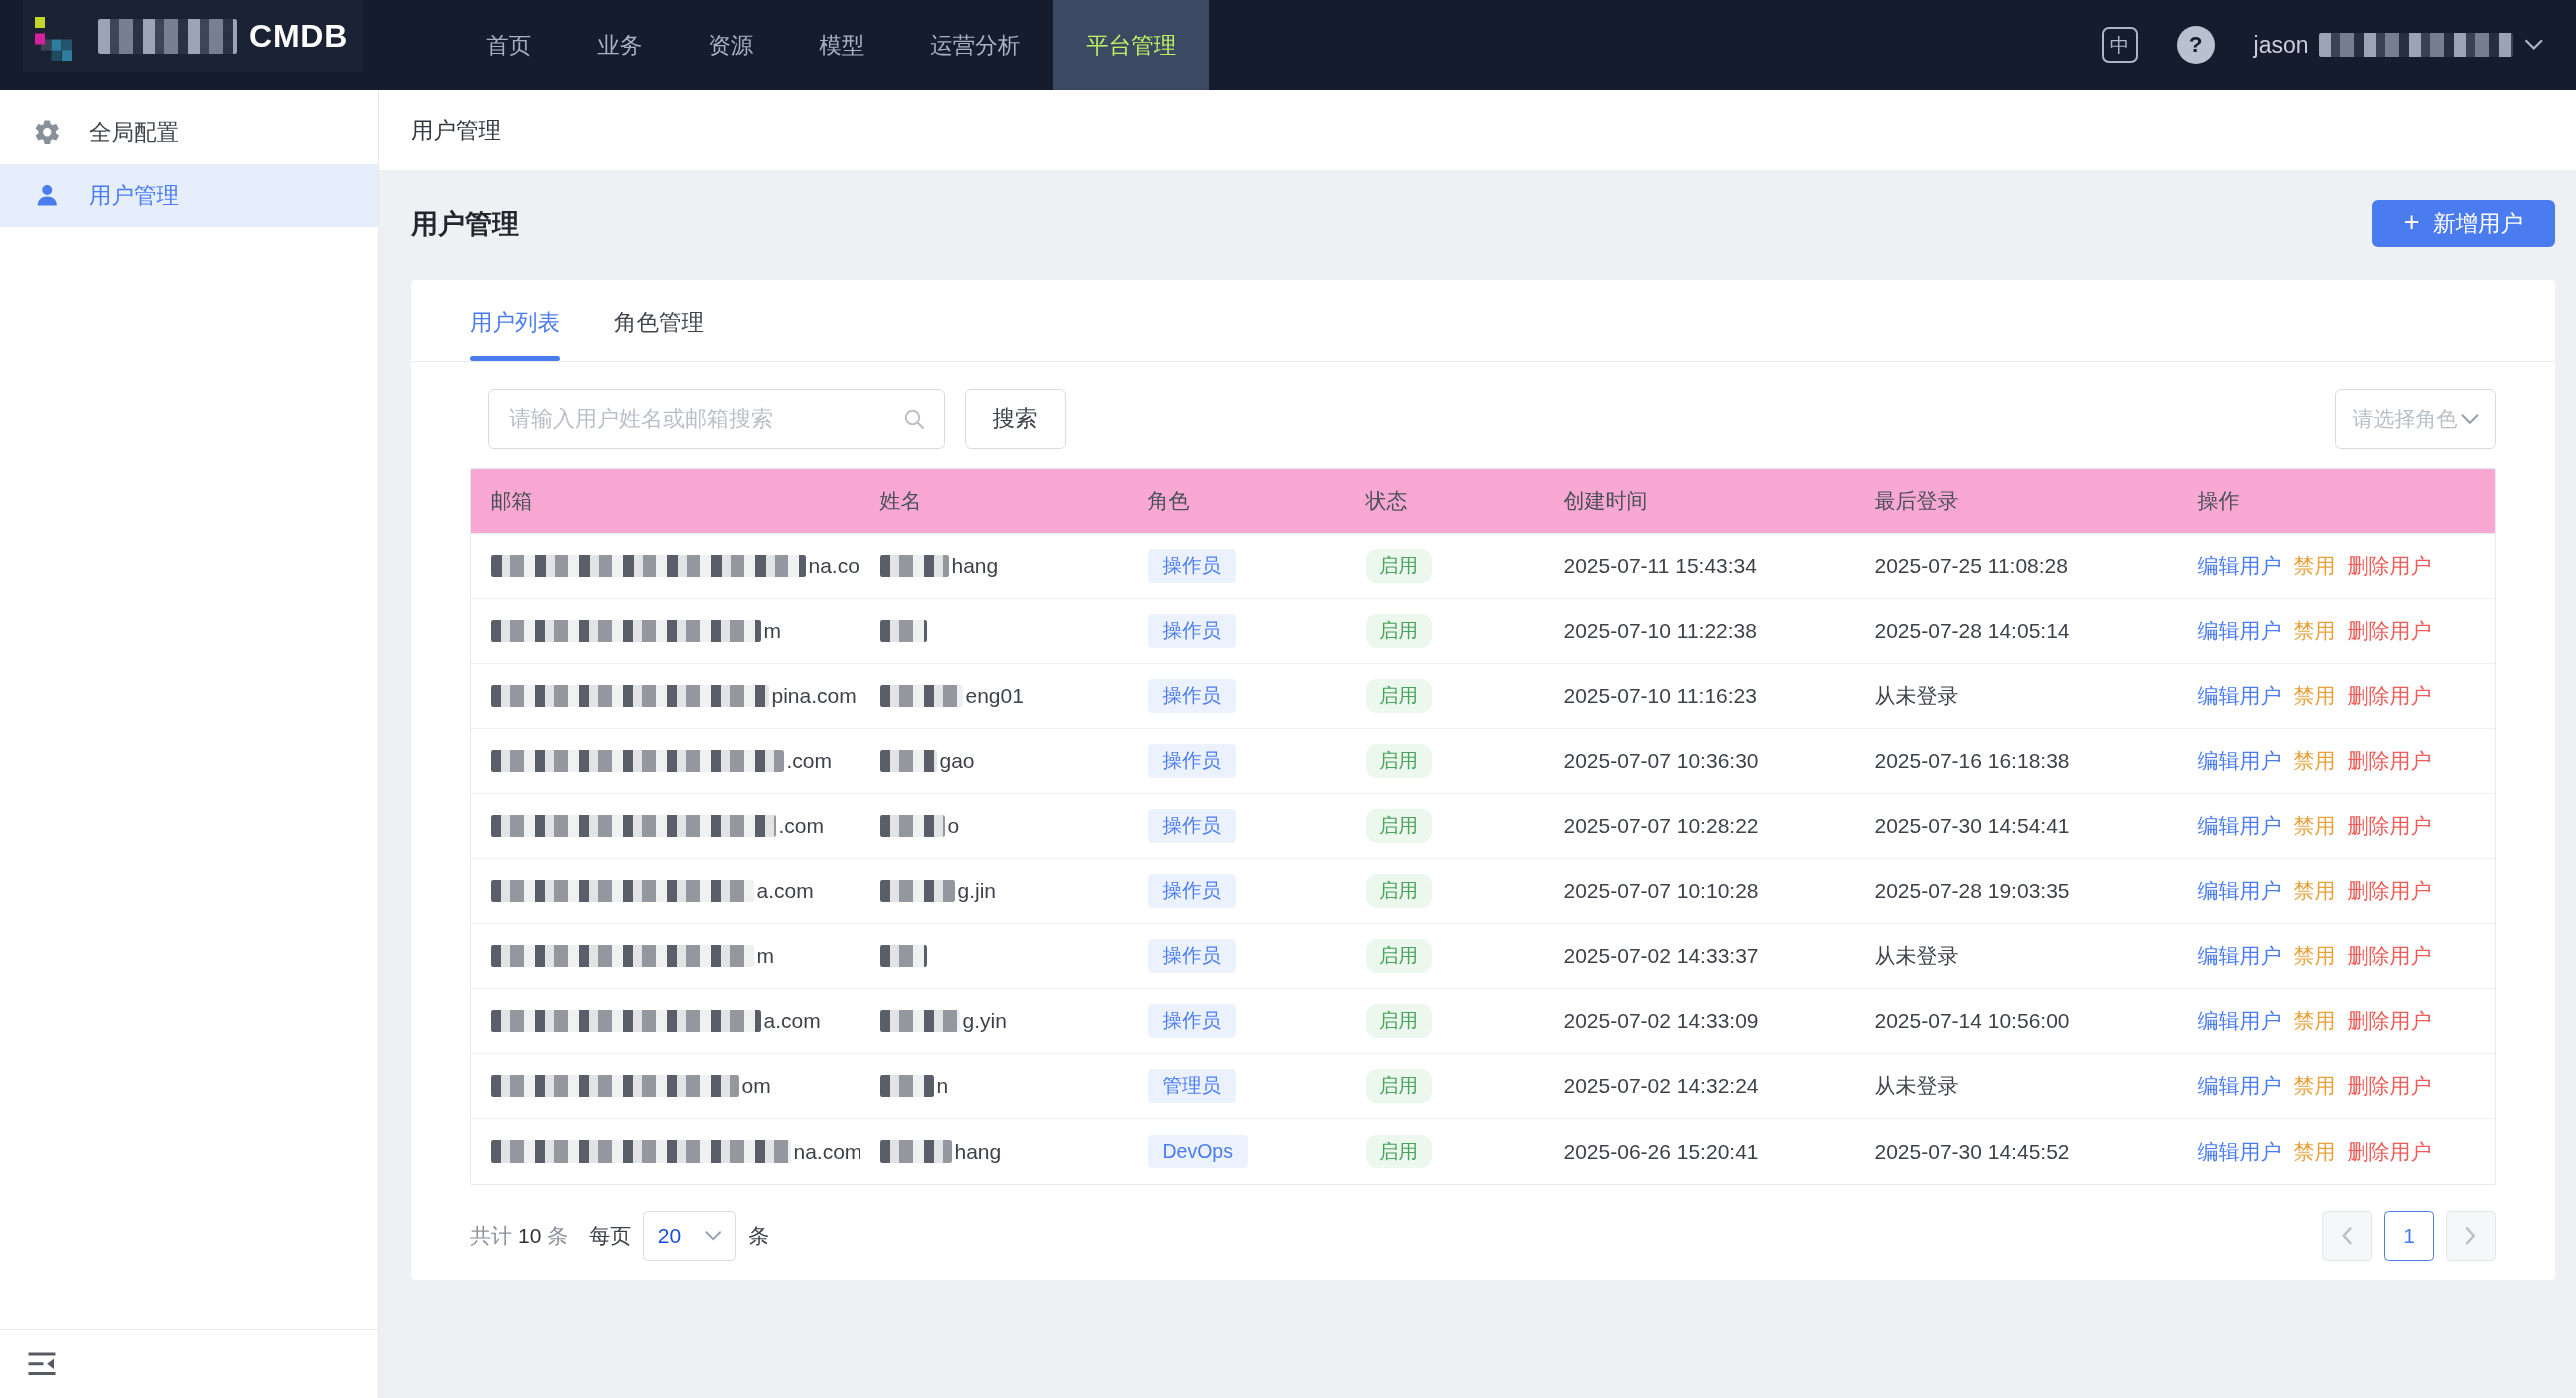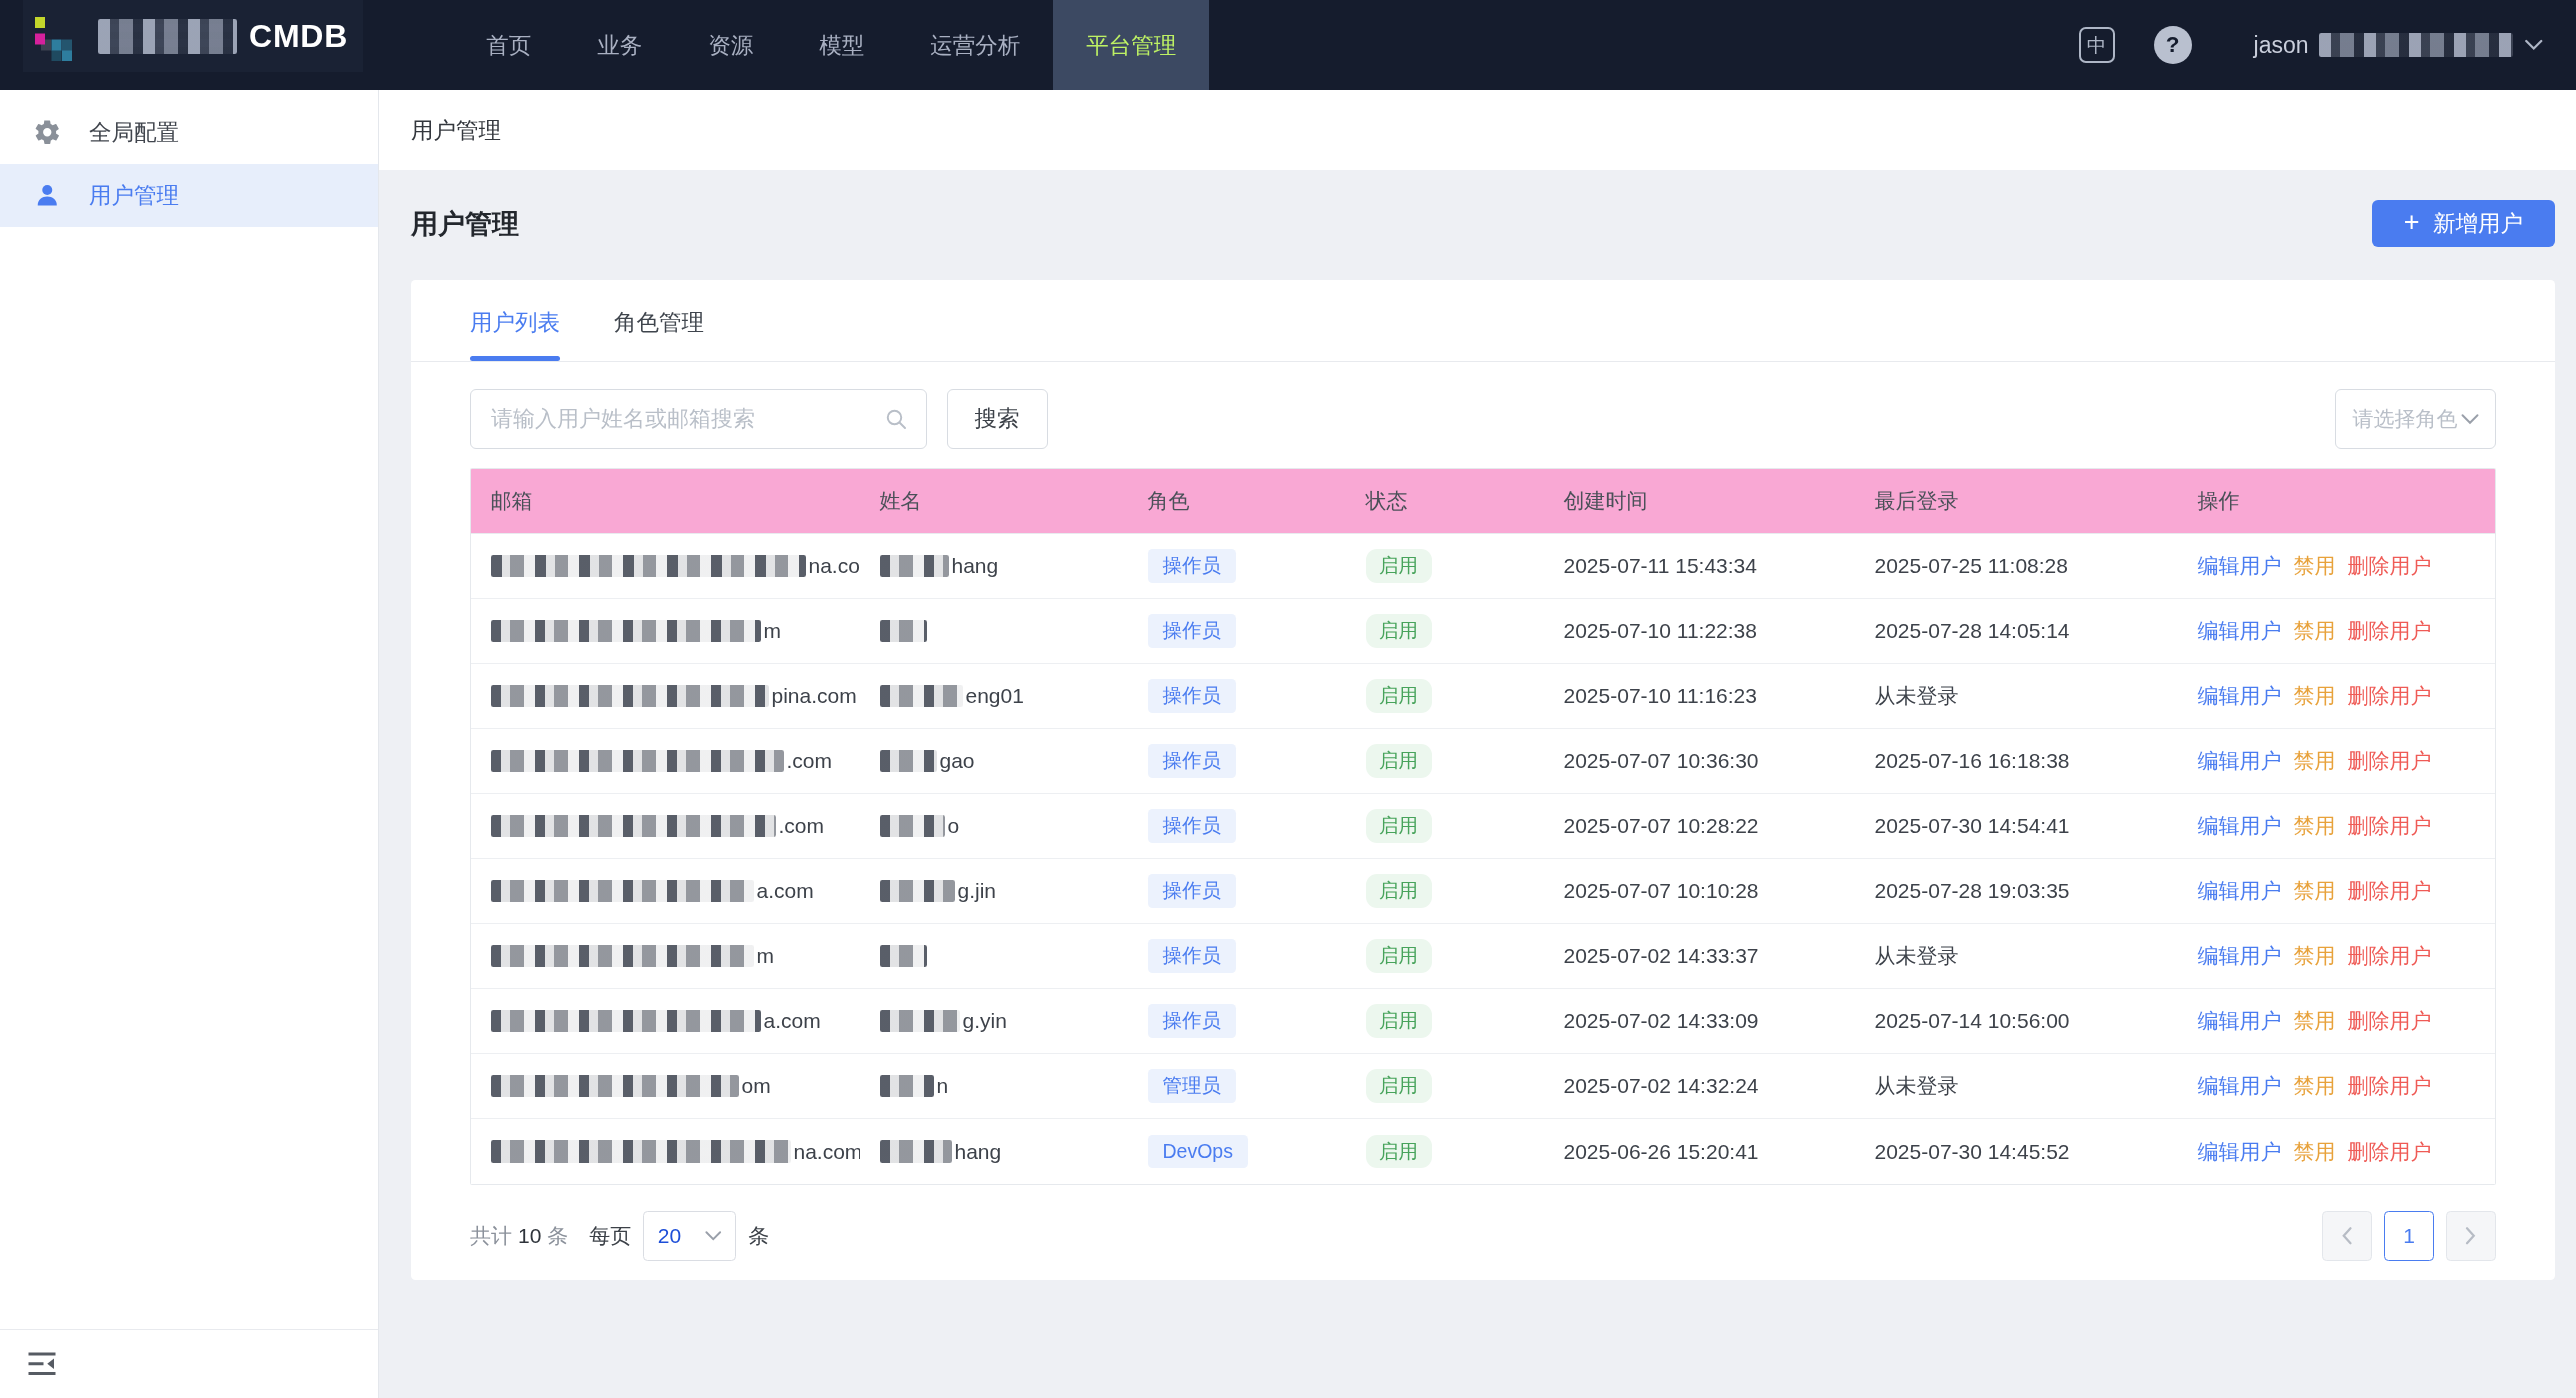--- a/index.html
+++ b/index.html
@@ -37,21 +37,21 @@
   .nav-item { padding:0 33px; height:100%; display:flex; align-items:center;
     font-size:22.5px; color:#a9b0c2; cursor:pointer; }
   .nav-item.active { background:#3c4962; color:#bef264; }
   .nav-right { margin-left:auto; display:flex; align-items:center; gap:39px; margin-right:33px; }
   .icon-translate { width:36px; height:36px; border:2.3px solid #aeb6c6; border-radius:6.8px;
     display:flex; align-items:center; justify-content:center;
     color:#aeb6c6; font-size:19.5px; cursor:pointer; }
   .icon-help { width:38px; height:38px; border-radius:50%; background:#b9c0cf; color:#151c2d;
     display:flex; align-items:center; justify-content:center; font-size:22.5px; font-weight:bold; cursor:pointer; }
   .user-chip { display:flex; align-items:center; gap:10.5px; cursor:pointer; }
-  .user-name { color:#c9cedb; font-size:23px;margin-left:23px; }
+  .user-name { color:#c9cedb; font-size:23px; }
   .user-blur { width:194px; height:24px; }
 
   
   .layout { display:flex; height:1308px; }
   .sidebar { width:379px; background:#ffffff; border-right:0.8px solid #e4e7ec;
     padding-top:10.5px; position:relative; flex:0 0 379px; }
   .side-item { height:63px; display:flex; align-items:center; padding-left:32px; gap:27px;
     font-size:22.5px; color:#40454d; cursor:pointer; }
   .side-item.active { background:#e7eefb; color:#4a7cf0; }
   .side-icon { width:30px; height:30px; display:flex; align-items:center; justify-content:center; }
@@ -70,21 +70,21 @@
   .add-btn .plus { font-size:27px; font-weight:normal; line-height:1; margin-top:-3px; }
 
   
   .card { background:#ffffff; border-radius:4.5px; padding-bottom:19.5px; }
   .tabs { padding:0 59px; border-bottom:0.8px solid #e8eaee; display:flex; }
   .tab { font-size:22.5px; color:#3f454d; padding:27px 0 22.5px; margin-right:54px; position:relative; cursor:pointer; }
   .tab.active { color:#4a7cf0; }
   .tab.active::after { content:""; position:absolute; left:0; right:0; bottom:-0.8px; height:5.3px;
     background:#4a7cf0; border-radius:3px; }
 
-  .toolbar { padding:27px 59px 0; display:flex; align-items:center; }
+  .toolbar { padding:27px 59px 0; display:flex; align-items:center;margin-left:18px; }
   .search-box { width:457px; height:60px; border:0.8px solid #d8dce2; border-radius:6px;
     display:flex; align-items:center; padding:0 18px; background:#fff; }
   .search-input { flex:1; border:none; outline:none; font-size:22px; color:#333; background:transparent; min-width:0; }
   .search-input::placeholder { color:#b9bfc8; }
   .search-btn { margin-left:19.5px; height:60px; padding:0 27px; font-size:22.5px;
     border:0.8px solid #d8dce2; background:#fff; border-radius:6px; color:#3c4148; cursor:pointer; }
   .toolbar-spacer { flex:1; }
   .role-select { width:161px; height:60px; border:0.8px solid #d8dce2; border-radius:6px;
     display:flex; align-items:center; justify-content:space-between; padding:0 16.5px;
     font-size:21px; color:#b9bfc8; cursor:pointer; background:#fff; }

